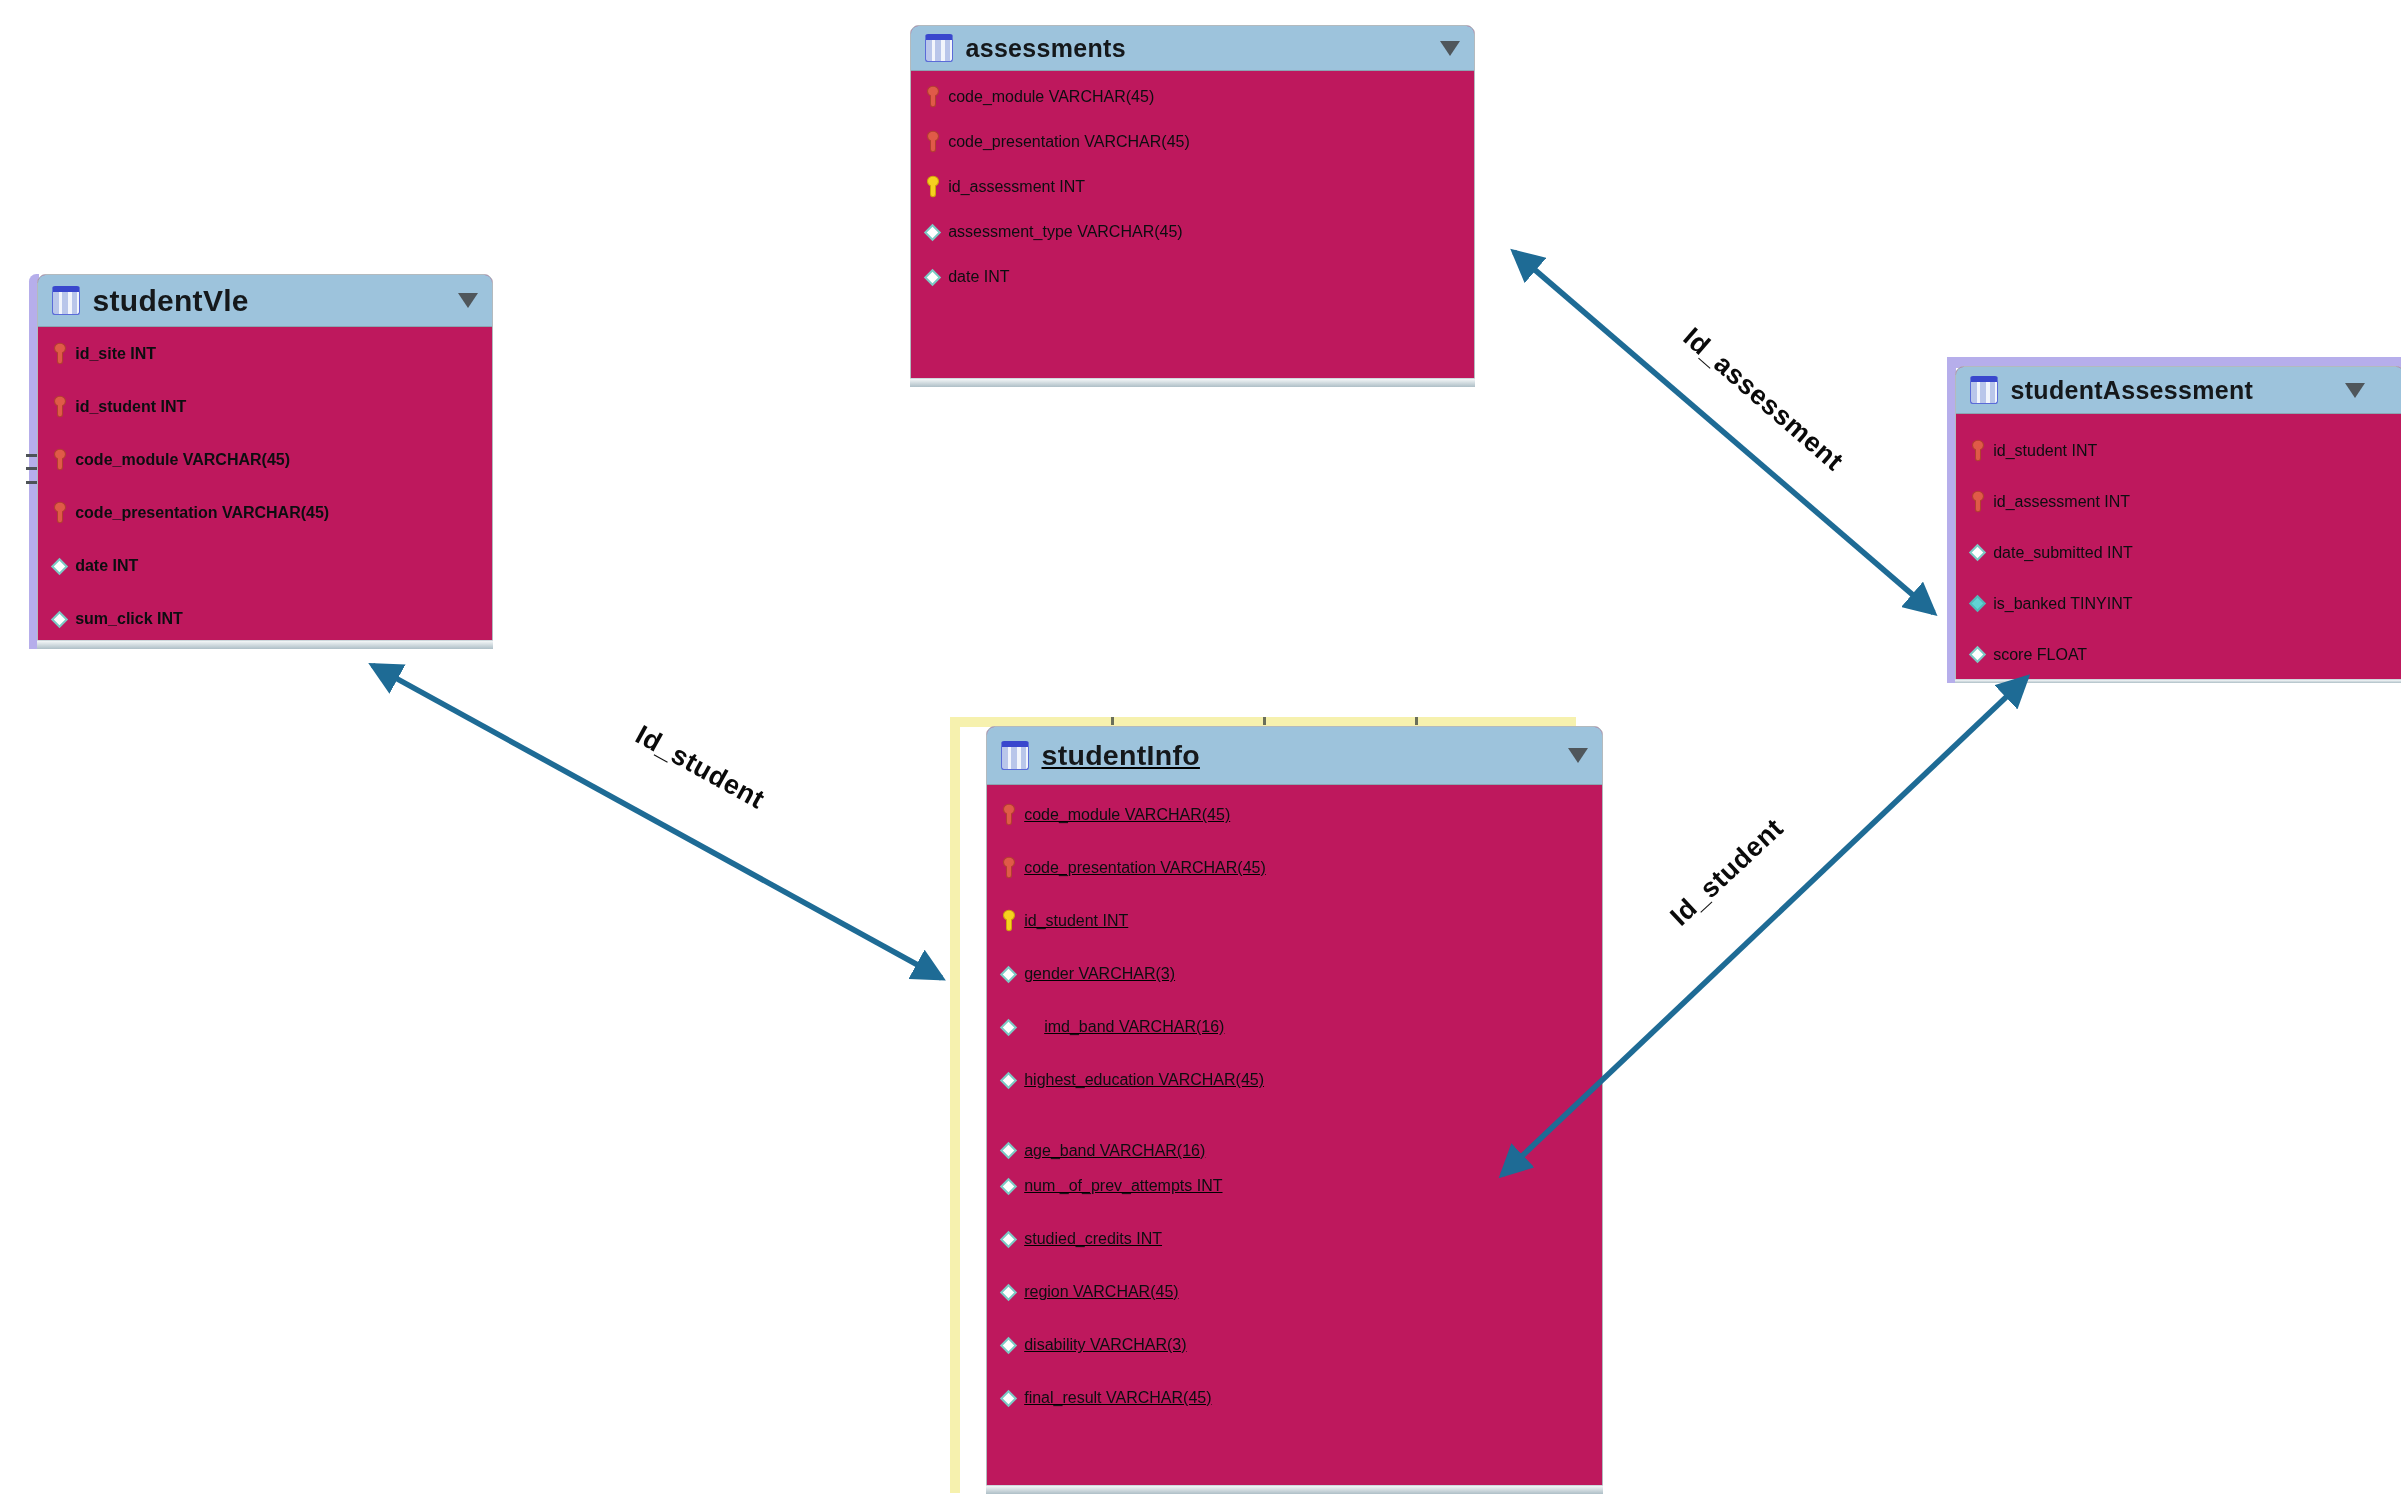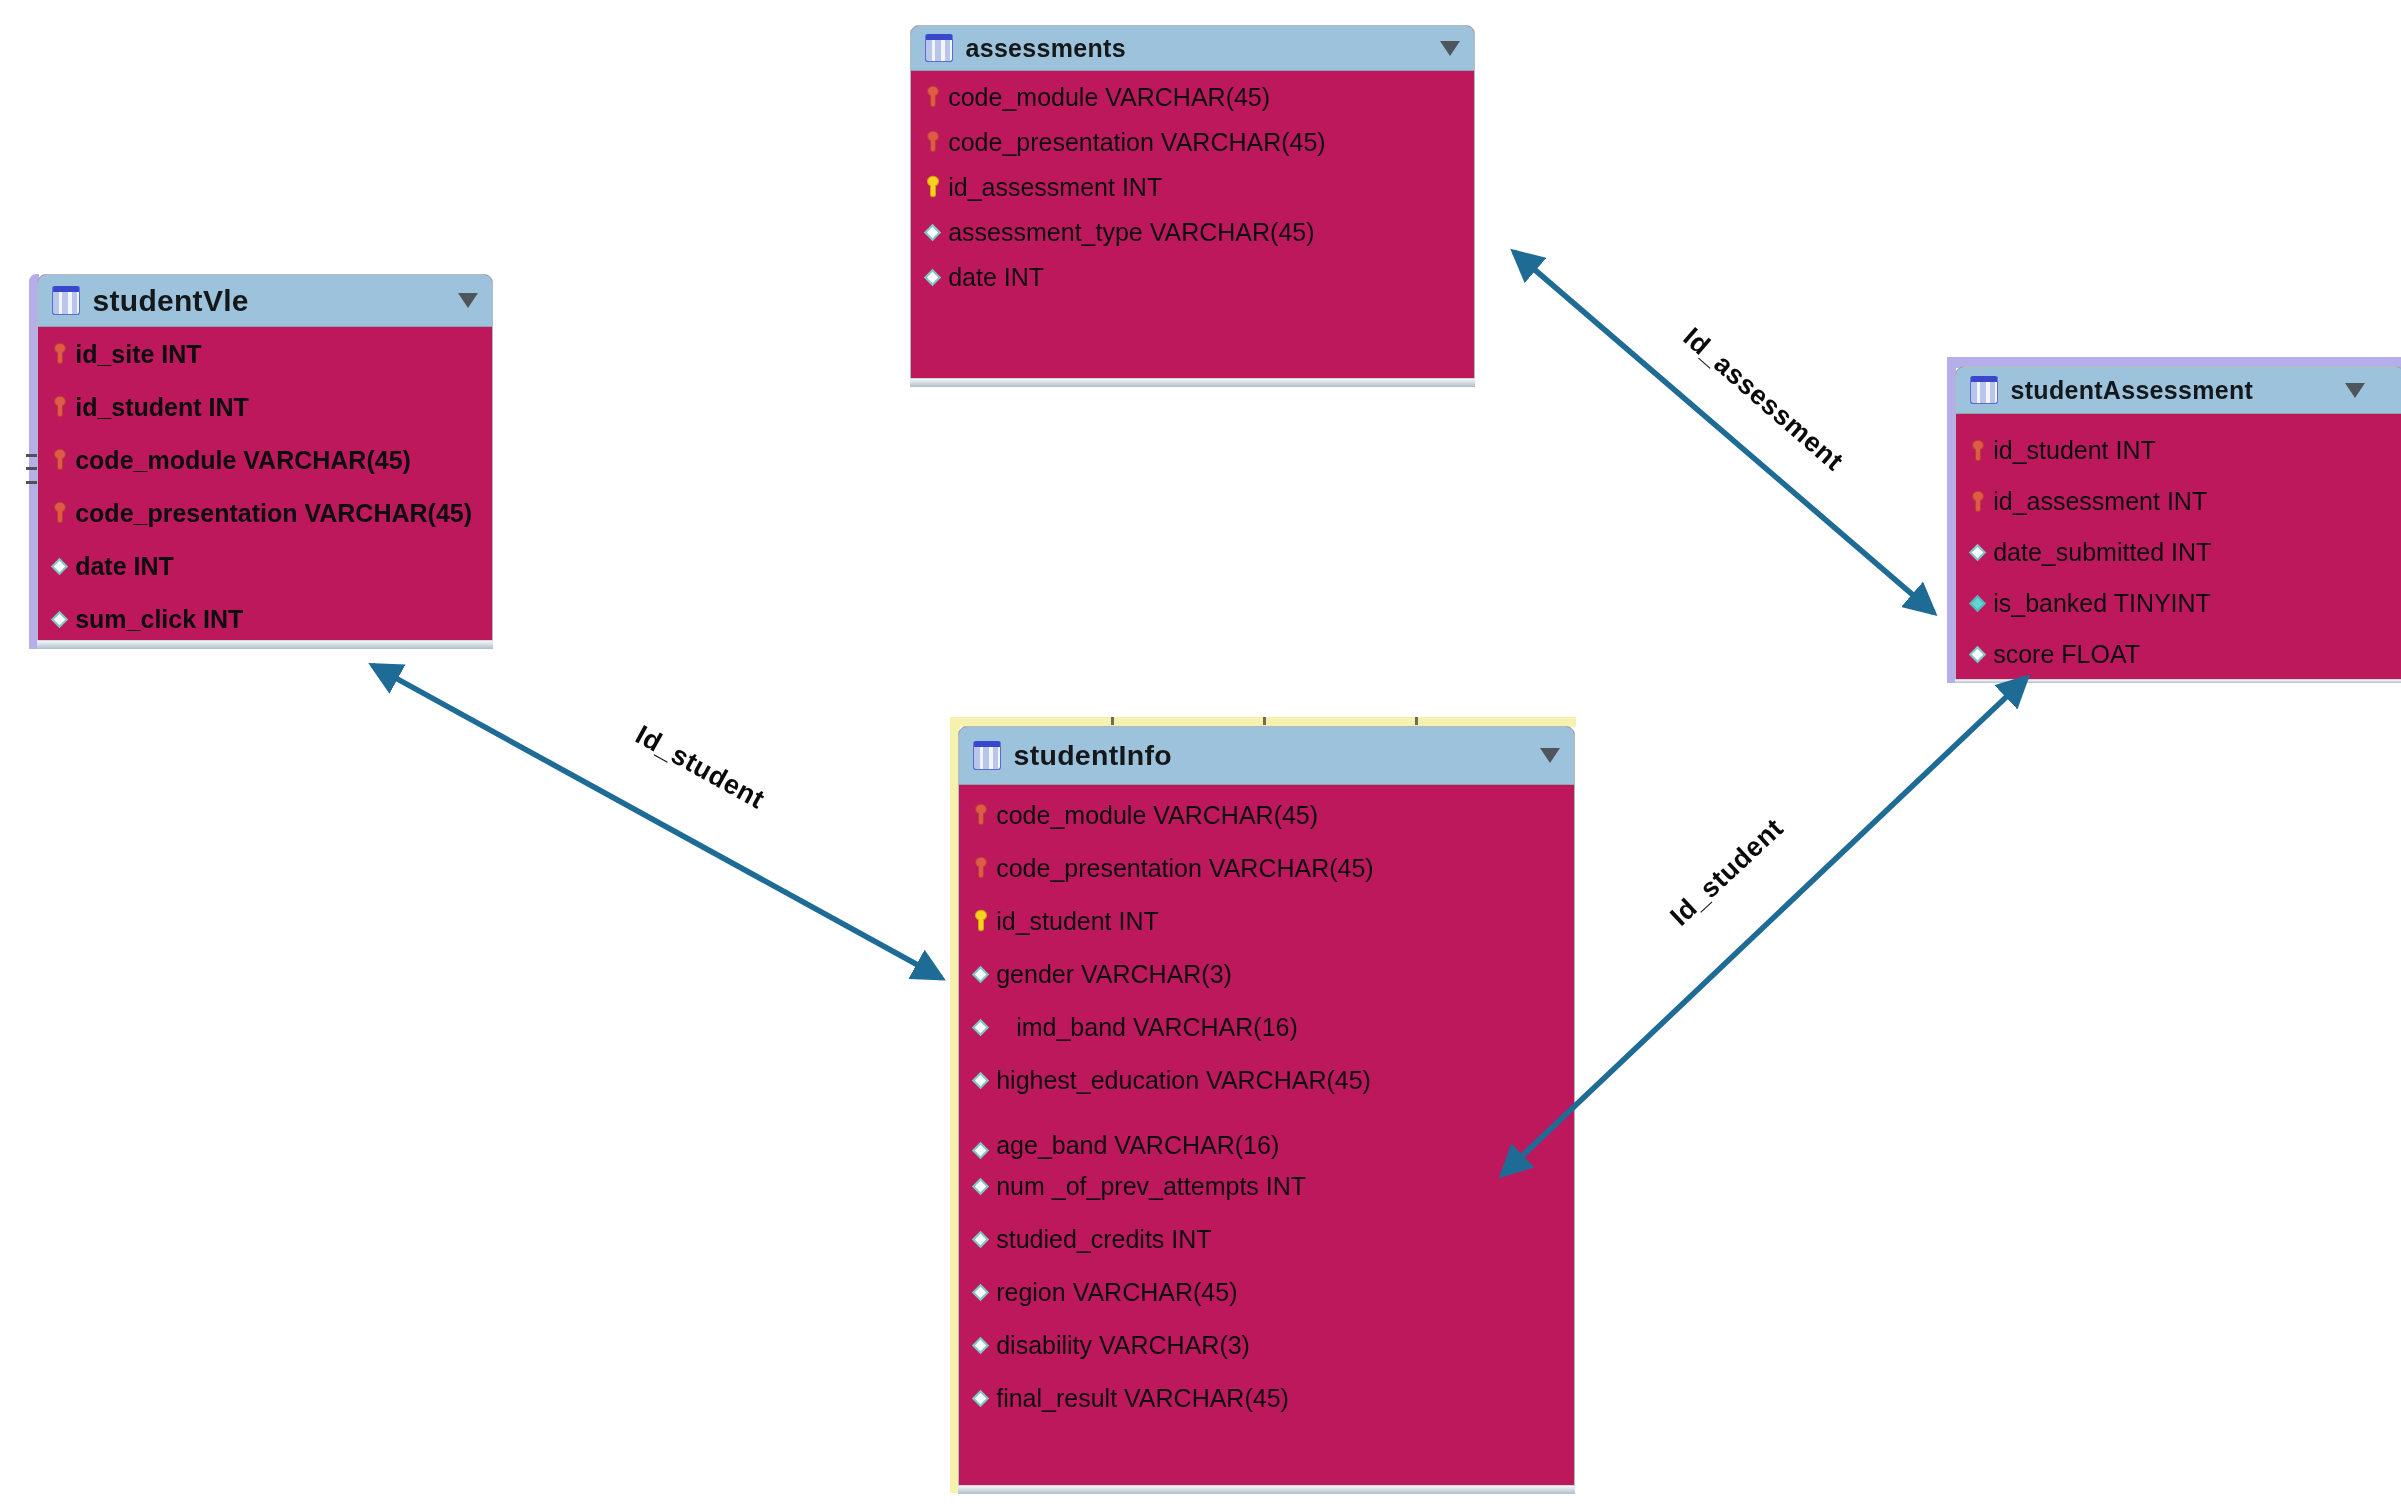--- a/index.html
+++ b/index.html
@@ -20,21 +20,21 @@
   .tbl-title{flex:1;font-weight:bold;color:#15181b;letter-spacing:0.3px;}
   .tbl-icon{width:28.5px;height:28.5px;border-radius:3.1px;flex:0 0 28.5px;
        border:1.2px solid #5a6bd8;border-top:6.8px solid #3947cd;
        background:repeating-linear-gradient(90deg,#b9c6ea 0 5.6px,#f2f5fc 5.6px 9.3px);
        box-sizing:border-box;}
   .tri{width:0;height:0;border-left:10px solid transparent;border-right:10px solid transparent;
        border-top:15px solid #4f565b;flex:0 0 auto;}
   .tbl-body{position:relative;}
   .row{display:flex;align-items:center;padding-left:10px;box-sizing:border-box;}
   .row .ic{width:23.5px;display:flex;justify-content:center;align-items:center;flex:0 0 23.5px;}
-  .row .lbl{font-size:25px;color:#0c0e10;white-space:nowrap;padding-left:3.7px;}
+  .row .lbl{font-size:16px;color:#0c0e10;white-space:nowrap;padding-left:3.7px;}
   .bottombar{position:absolute;left:-1.2px;right:-1.2px;bottom:-1.2px;height:8px;
        background:linear-gradient(#f3f6f7,#aebfc7);border-top:0.6px solid #cfd8dc;}
 
   
   .tick{position:absolute;width:2.5px;height:8px;background:#6a6f5a;}
   .grip{position:absolute;width:10.5px;height:3.1px;background:#4e5358;}
 
   
   .rel-label{position:absolute;width:322px;text-align:center;font-weight:bold;
        font-size:27px;color:#0a0a0a;letter-spacing:0.6px;white-space:nowrap;}
@@ -213,21 +213,21 @@
             <svg viewBox="0 0 22 22" width="19" height="19">
               <rect x="5.1" y="5.1" width="11.8" height="11.8" transform="rotate(45 11 11)" fill="#ffffff" stroke="#7cc9c4" stroke-width="2.4"></rect>
             </svg>
           </span>
           <span class="lbl">score FLOAT</span>
         </div>
       </div>
     <div class="bottombar" style="height:3.7px;"></div>
   </div>
 
-  <div class="tbl" style="left:958px;top:726px;width:617px;height:768px;">
+  <div class="tbl" style="left:986px;top:726px;width:617px;height:768px;text-decoration:underline;">
     <div class="tbl-header" style="height:58px;">
       <span class="tbl-icon"></span>
       <span class="tbl-title" style="font-size:28.5px;">studentInfo</span>
       <span class="tri"></span>
     </div>
     <div class="tbl-body" style="--pitch:53px;padding-top:3.7px;">
         <div class="row" style="height: var(--pitch);">
           <span class="ic">
             <svg viewBox="0 0 20 30" width="16" height="23.5">
               <path d="M10 1.5 C14 1.5 17 4.5 17 8 C17 10.6 15.4 12.7 13.2 13.7 L13.2 24.3 C13.2 26.3 11.8 27.9 10 27.9 C8.2 27.9 6.8 26.3 6.8 24.3 L6.8 13.7 C4.6 12.7 3 10.6 3 8 C3 4.5 6 1.5 10 1.5 Z" fill="#e05a48" stroke="#b23f2f" stroke-width="1.3"></path>

